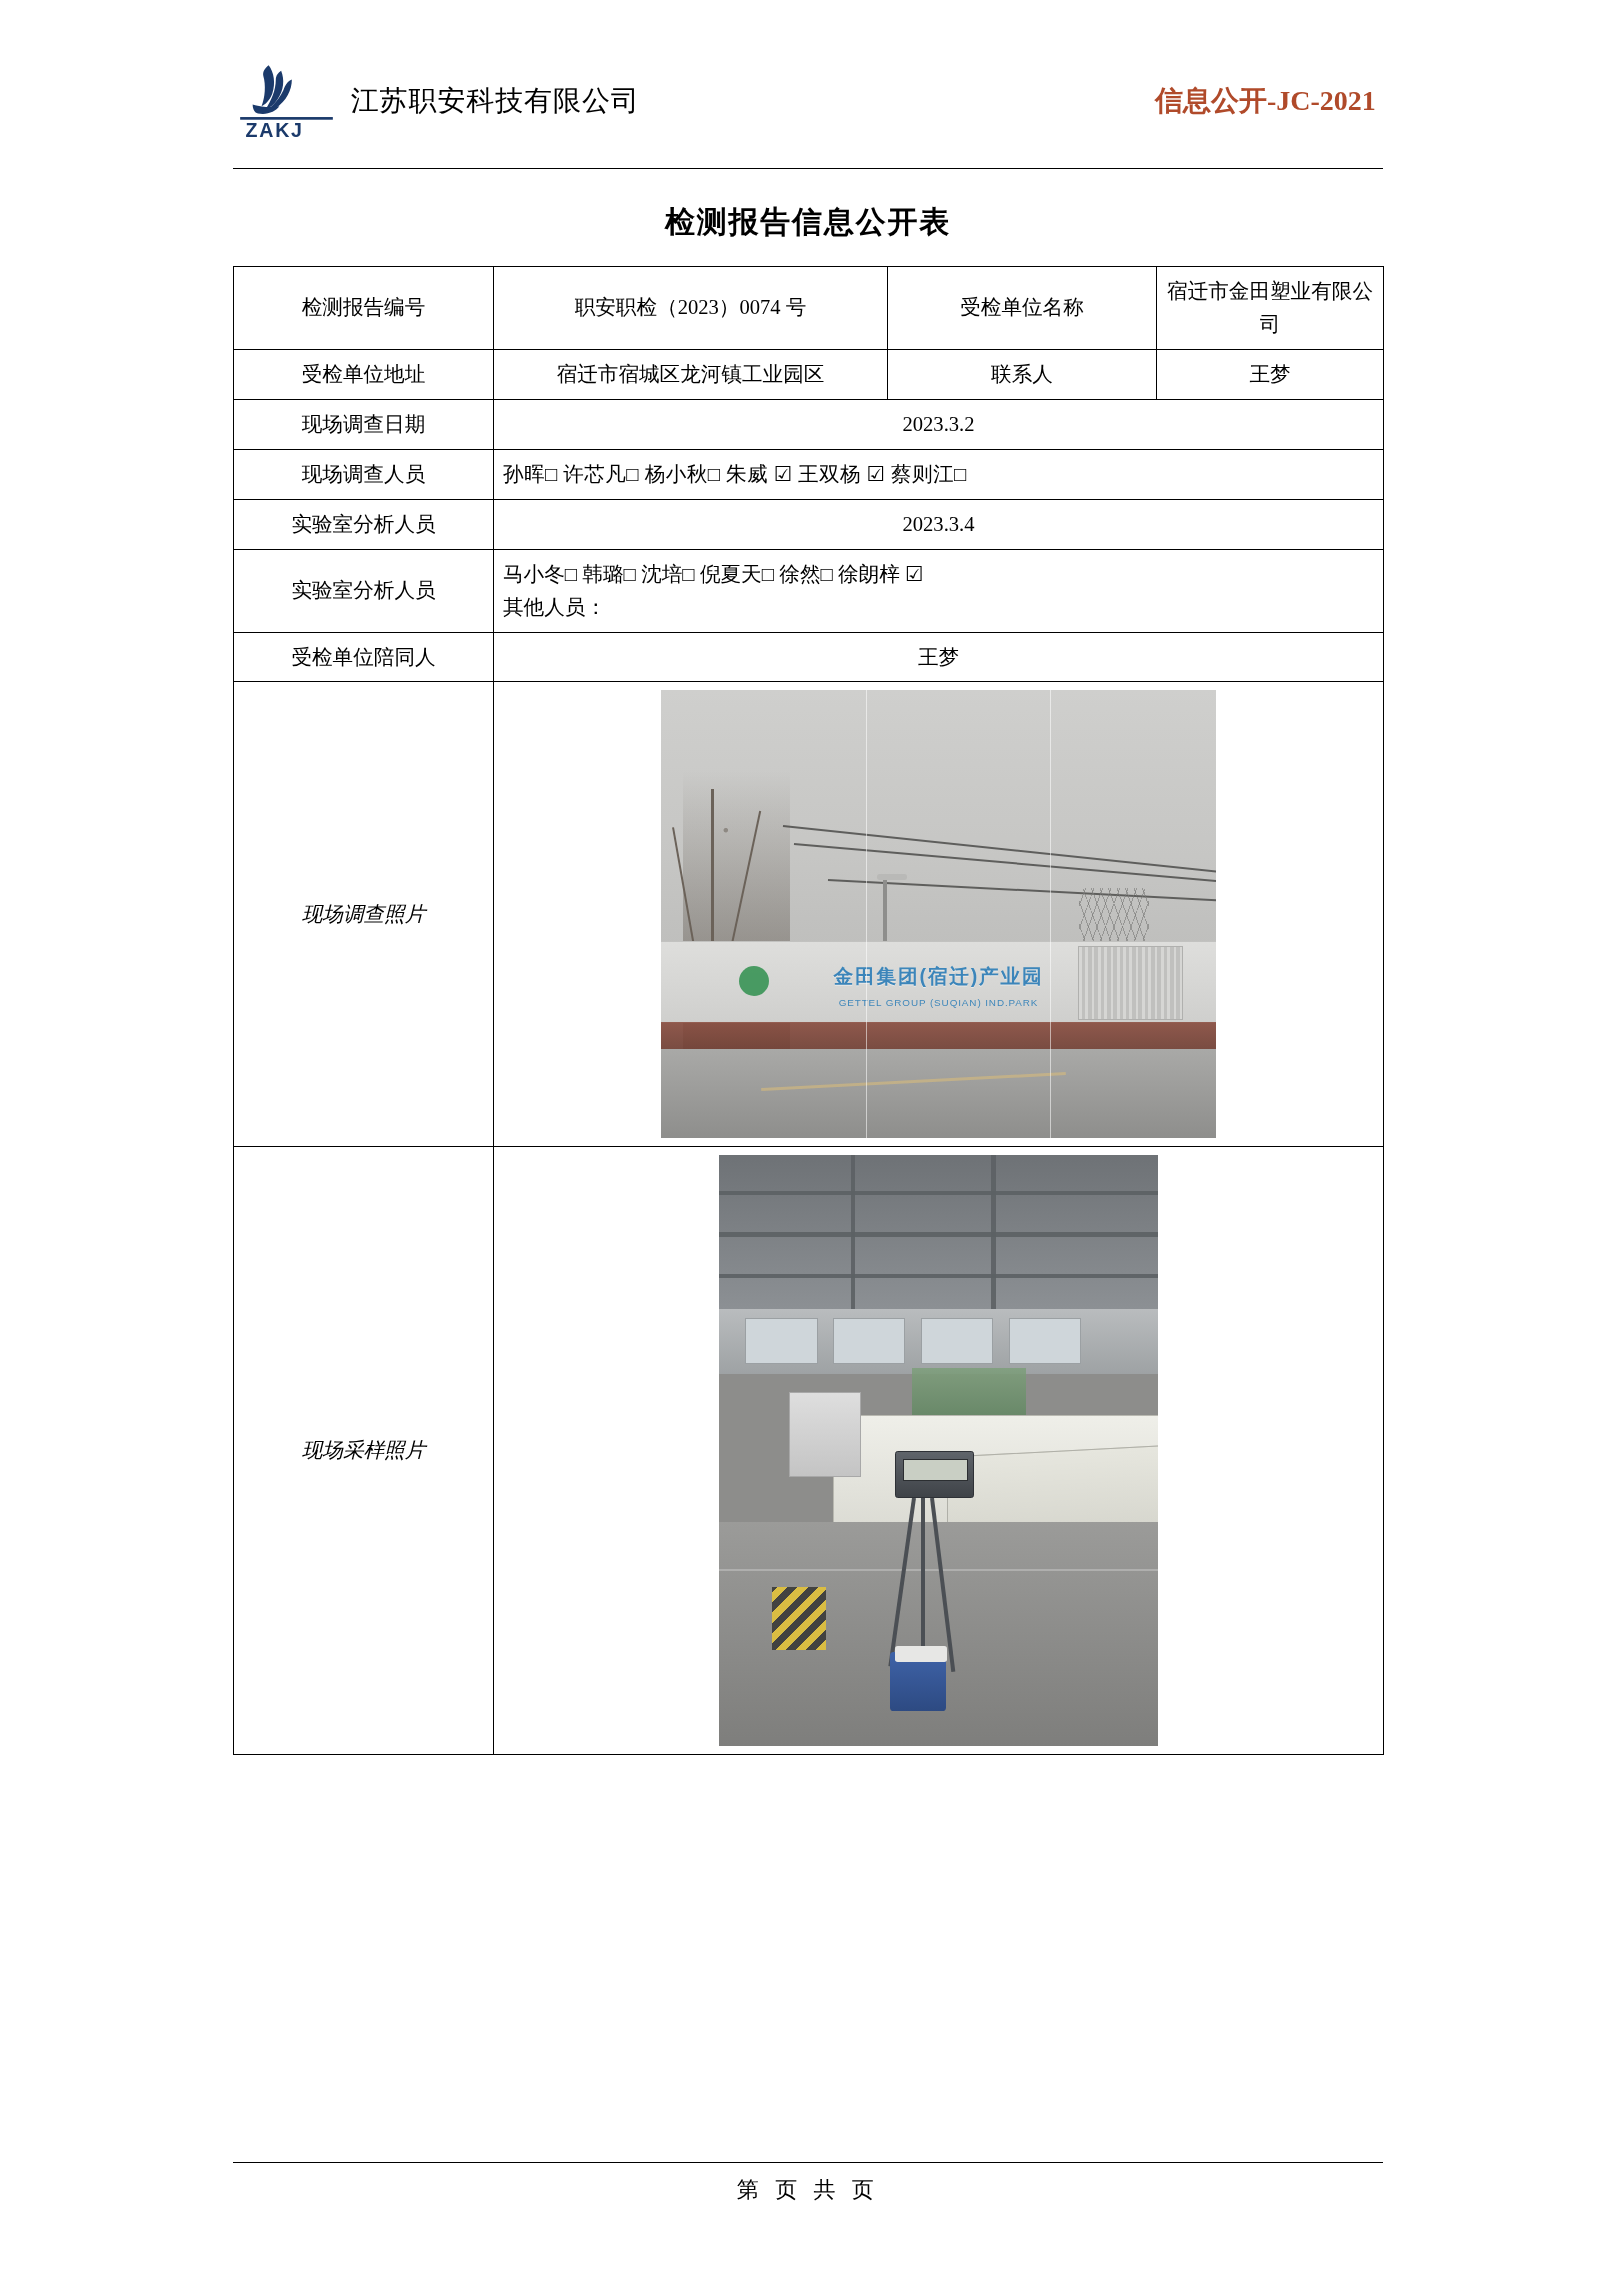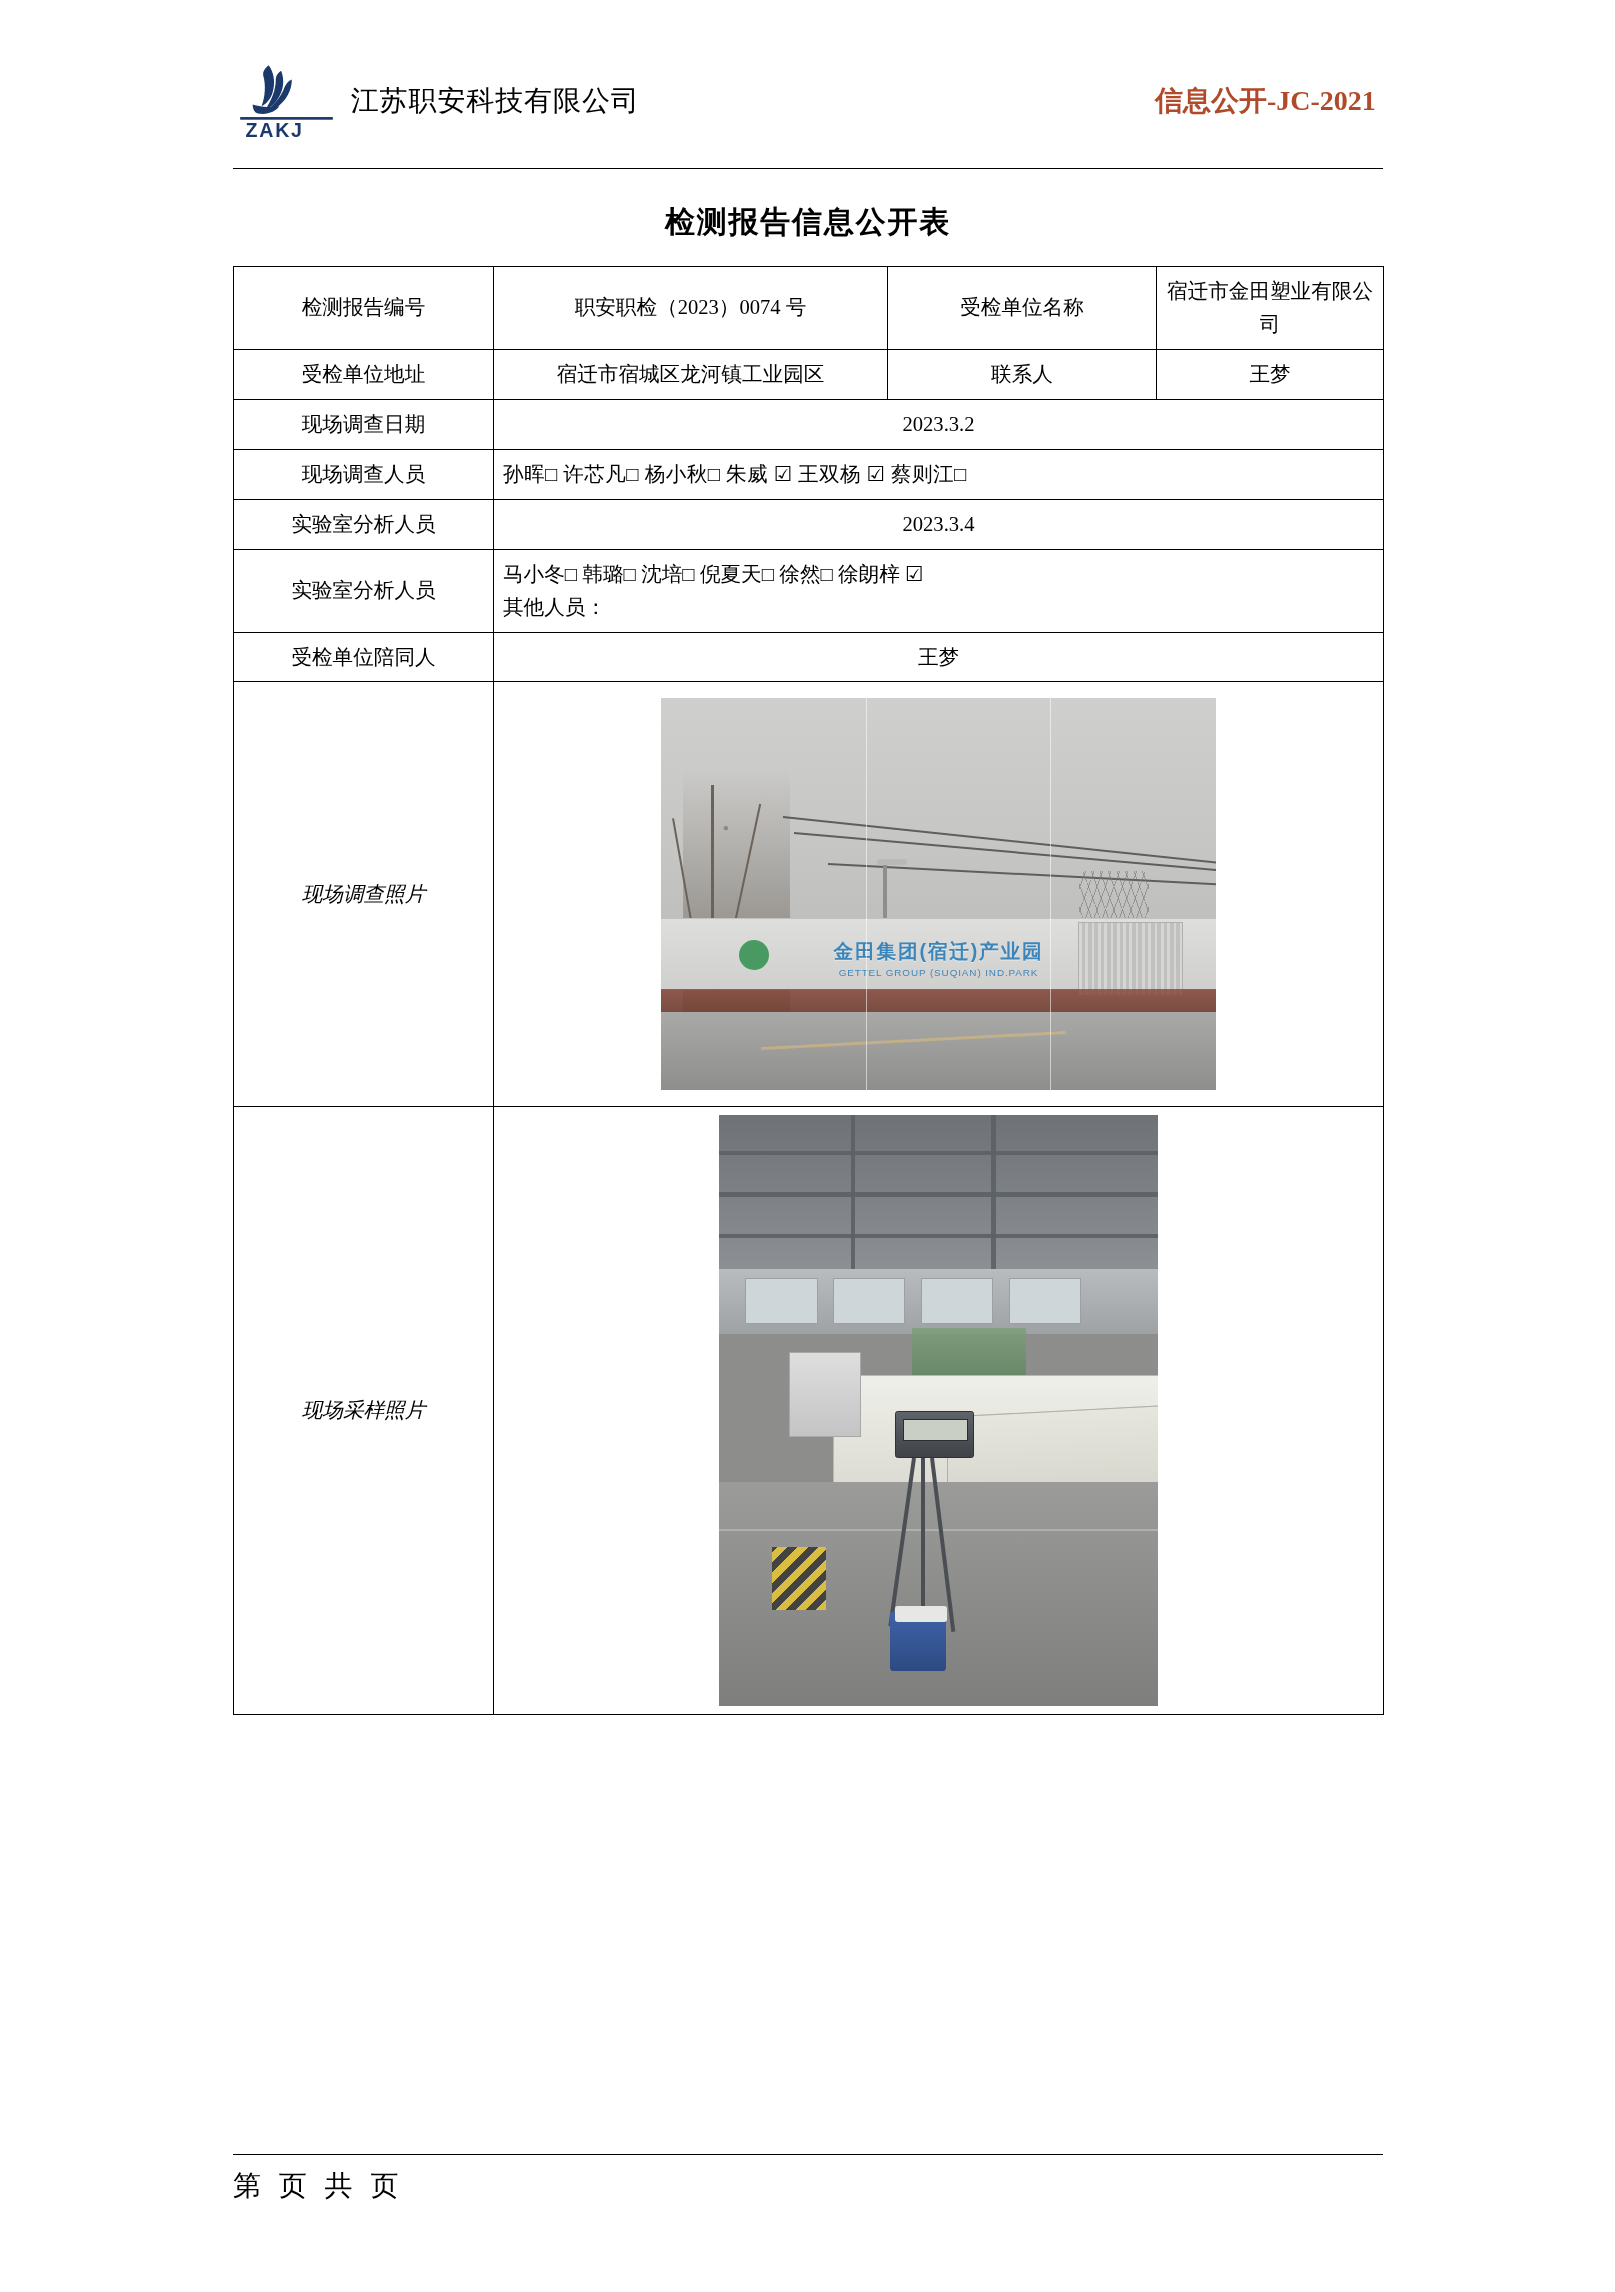--- a/index.html
+++ b/index.html
@@ -104,22 +104,22 @@
     font-style: italic;
   }
   .photo-cell {
     text-align: center;
     padding: 16px 9px;
   }
 
   
   .photo1 {
     width: 555px;
-    height: 392px;
-    margin: 8px auto;
+    height: 448px;
+    margin: 0 auto;
     position: relative;
     overflow: hidden;
     background: linear-gradient(#c9c9c7 0%, #c3c3c1 42%, #bdbdbb 55%, #b4b4b2 60%, #9a9a98 100%);
   }
   .p1-sky {
     position: absolute; left: 0; top: 0; width: 100%; height: 62%;
     background: linear-gradient(#cfcfcd 0%, #c6c6c4 60%, #bdbdbb 100%);
   }
   .p1-wall {
     position: absolute; left: 0; top: 56%; width: 100%; height: 18%;
@@ -365,22 +365,22 @@
     position: absolute;
     left: 233px;
     right: 233px;
     bottom: 88px;
   }
   .footer-rule {
     border-top: 1.8px solid #000;
     margin-bottom: 12.5px;
   }
   .footer-text {
-    text-align: left;
-    font-size: 28px;
+    text-align: center;
+    font-size: 22px;
     letter-spacing: 5.4px;
   }
 </style>
 </head>
 <body>
 
 <div class="page">
 
   <div class="header">
     <div class="header-left">

